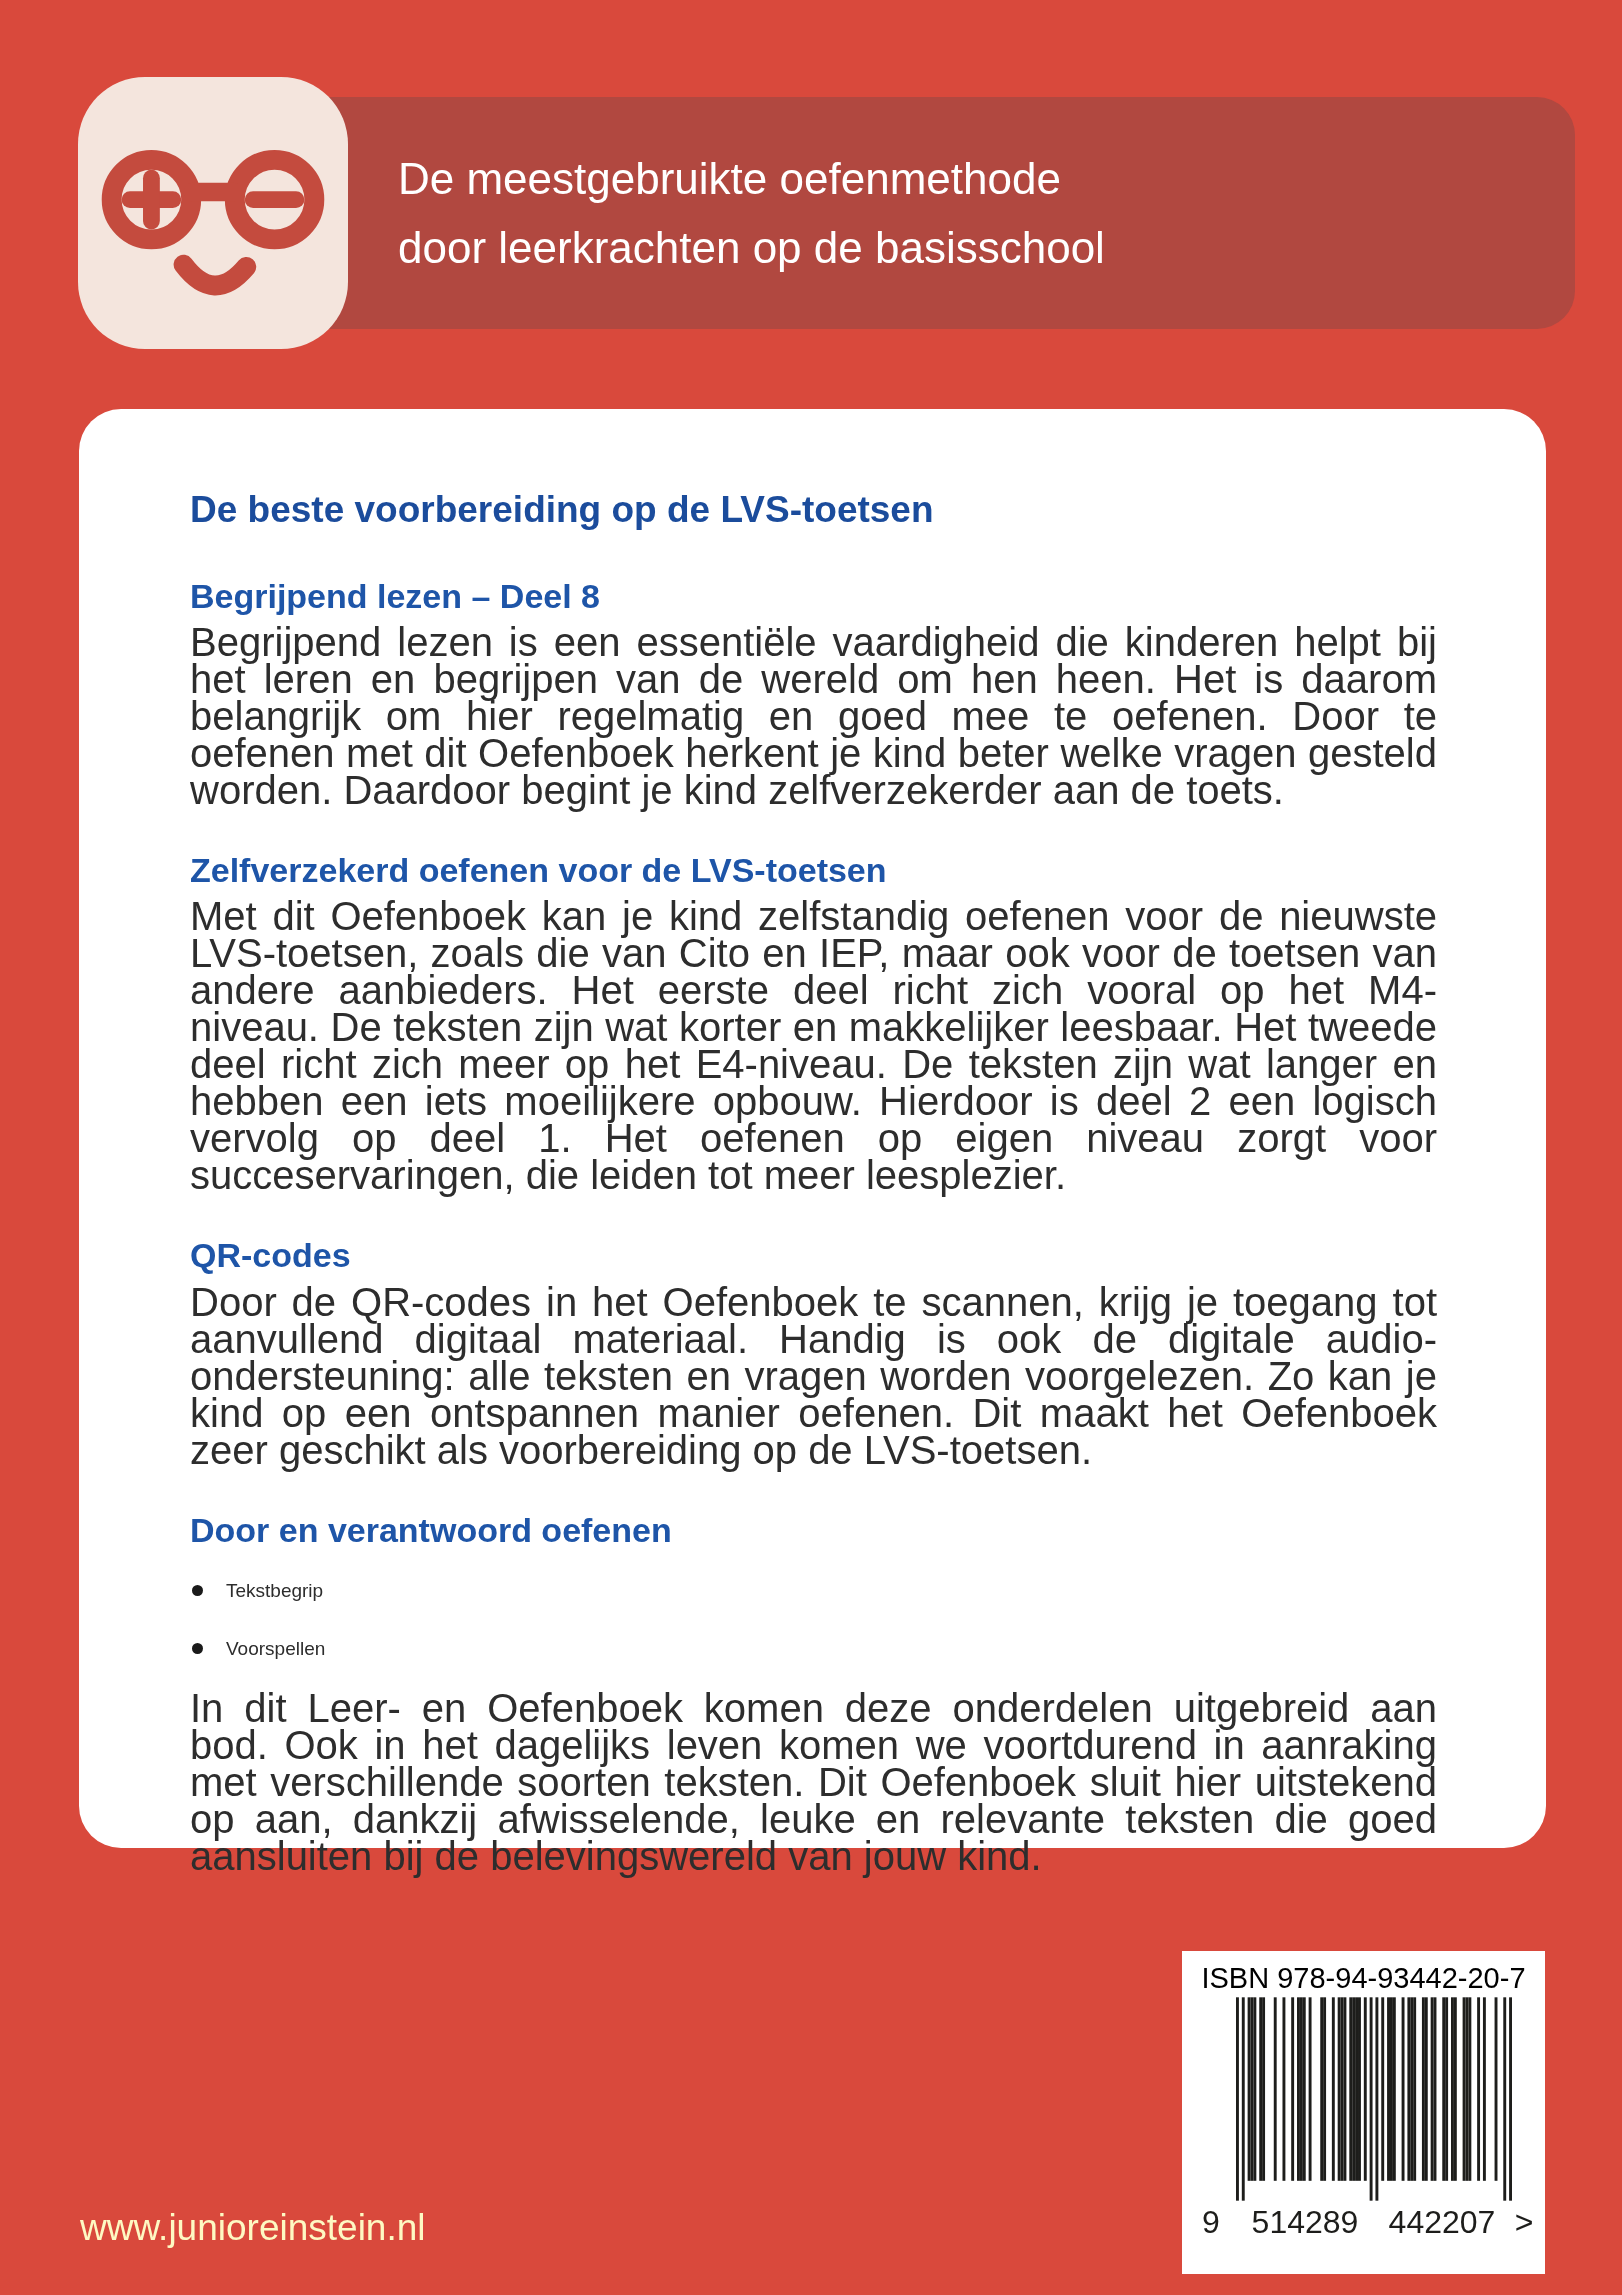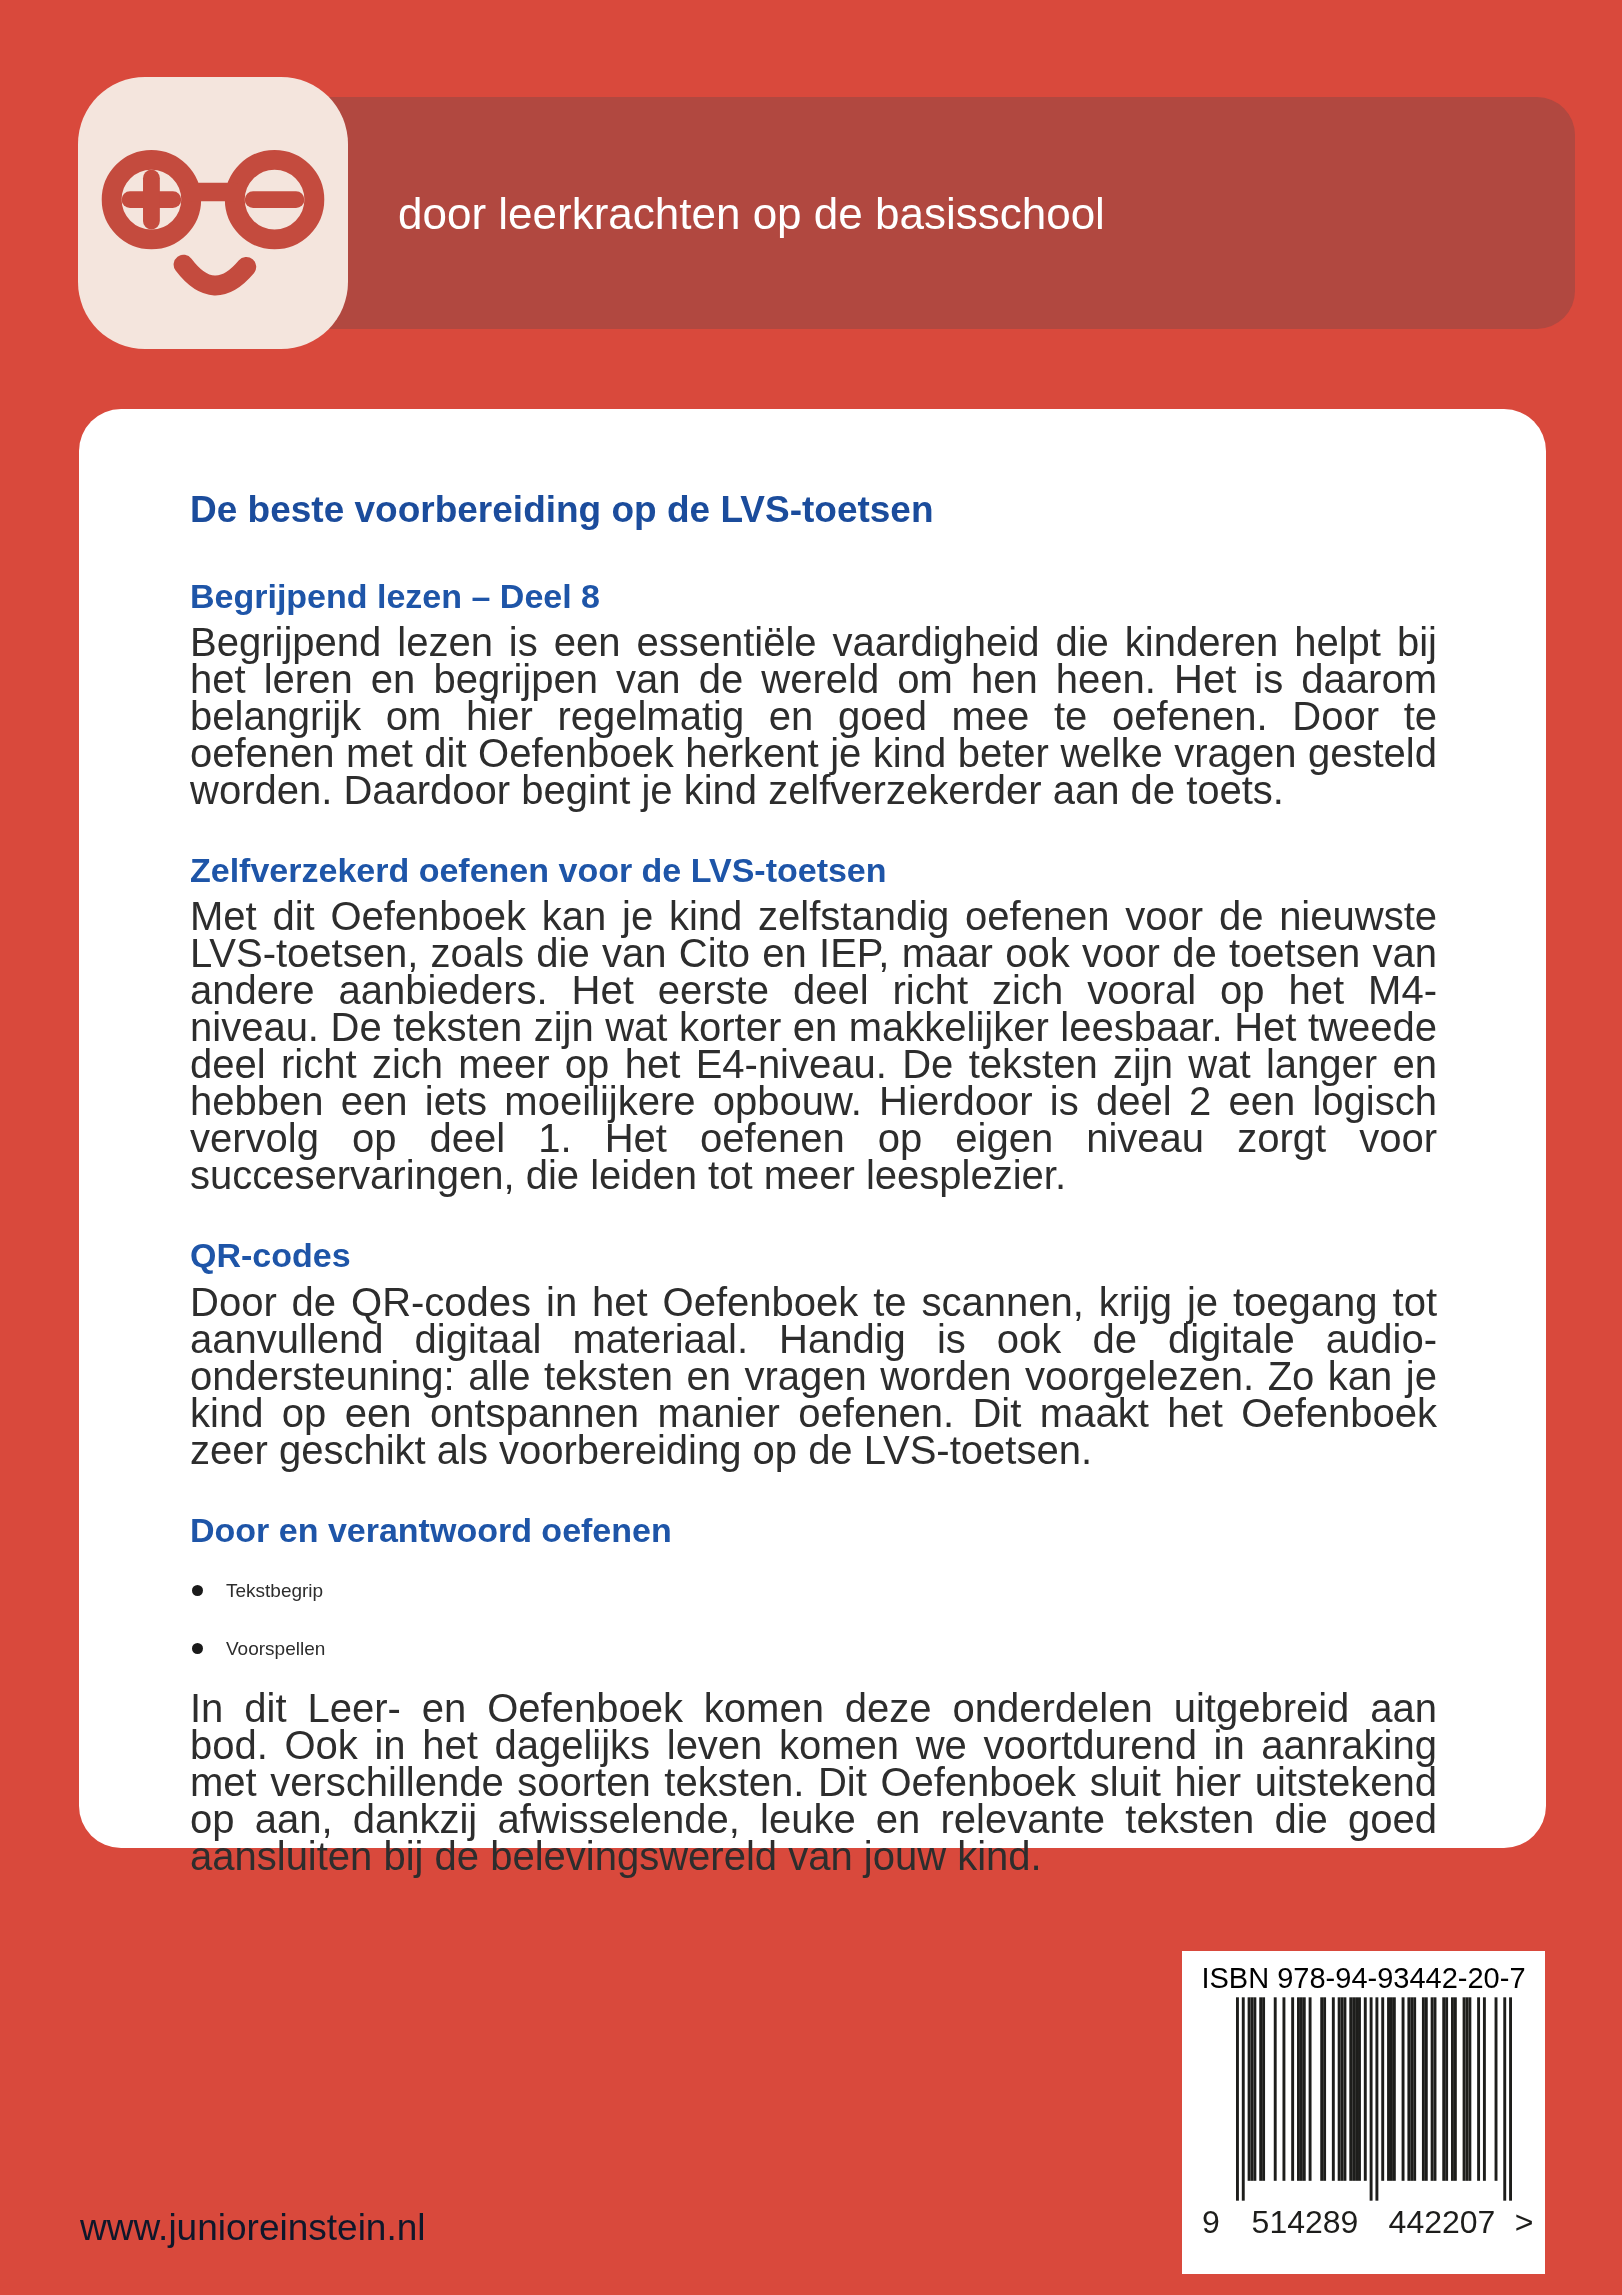--- a/index.html
+++ b/index.html
@@ -61,21 +61,21 @@
     font-size:19px;line-height:37px;color:#2d2d2d;
   }
   ul.bullets li .dot{
     position:absolute;left:1.5px;top:13px;
     width:11.5px;height:11.5px;border-radius:50%;
     background:#1a1a1a;
   }
   
   .website{
     position:absolute;left:80px;top:2207px;
-    color:#0f172a;font-size:37px;font-weight:400;
+    color:#fef9c3;font-size:37px;font-weight:400;
   }
   
   .isbn-box{
     position:absolute;left:1182px;top:1951px;
     width:363px;height:323px;background:#ffffff;
   }
   .isbn-label{
     position:absolute;left:0;top:10.7px;width:100%;
     text-align:center;
     font-size:29px;color:#000000;font-weight:400;
@@ -91,20 +91,21 @@
   .barcode-digits span{position:absolute;transform:translateX(-50%);white-space:nowrap;}
   .bd-first{left:29px;}
   .bd-g1{left:123px;background:#fff;padding:0 4.6px;}
   .bd-g2{left:260px;background:#fff;padding:0 4.6px;}
   .bd-arrow{left:342px;}
 </style>
 </head>
 <body>
 
 <div class="banner">
+  <div class="banner-line">De meestgebruikte oefenmethode</div>
   <div class="banner-line">door leerkrachten op de basisschool</div>
 </div>
 
 <div class="logo">
   <svg width="270" height="272" viewBox="0 0 353 355">
     <g fill="none" stroke="#c44b3e" stroke-linecap="round">
       <circle cx="96" cy="160" r="52" stroke-width="26"></circle>
       <circle cx="257" cy="160" r="52" stroke-width="26"></circle>
       <line x1="150" y1="150" x2="203" y2="150" stroke-width="24"></line>
       <line x1="68" y1="160" x2="124" y2="160" stroke-width="22"></line>

